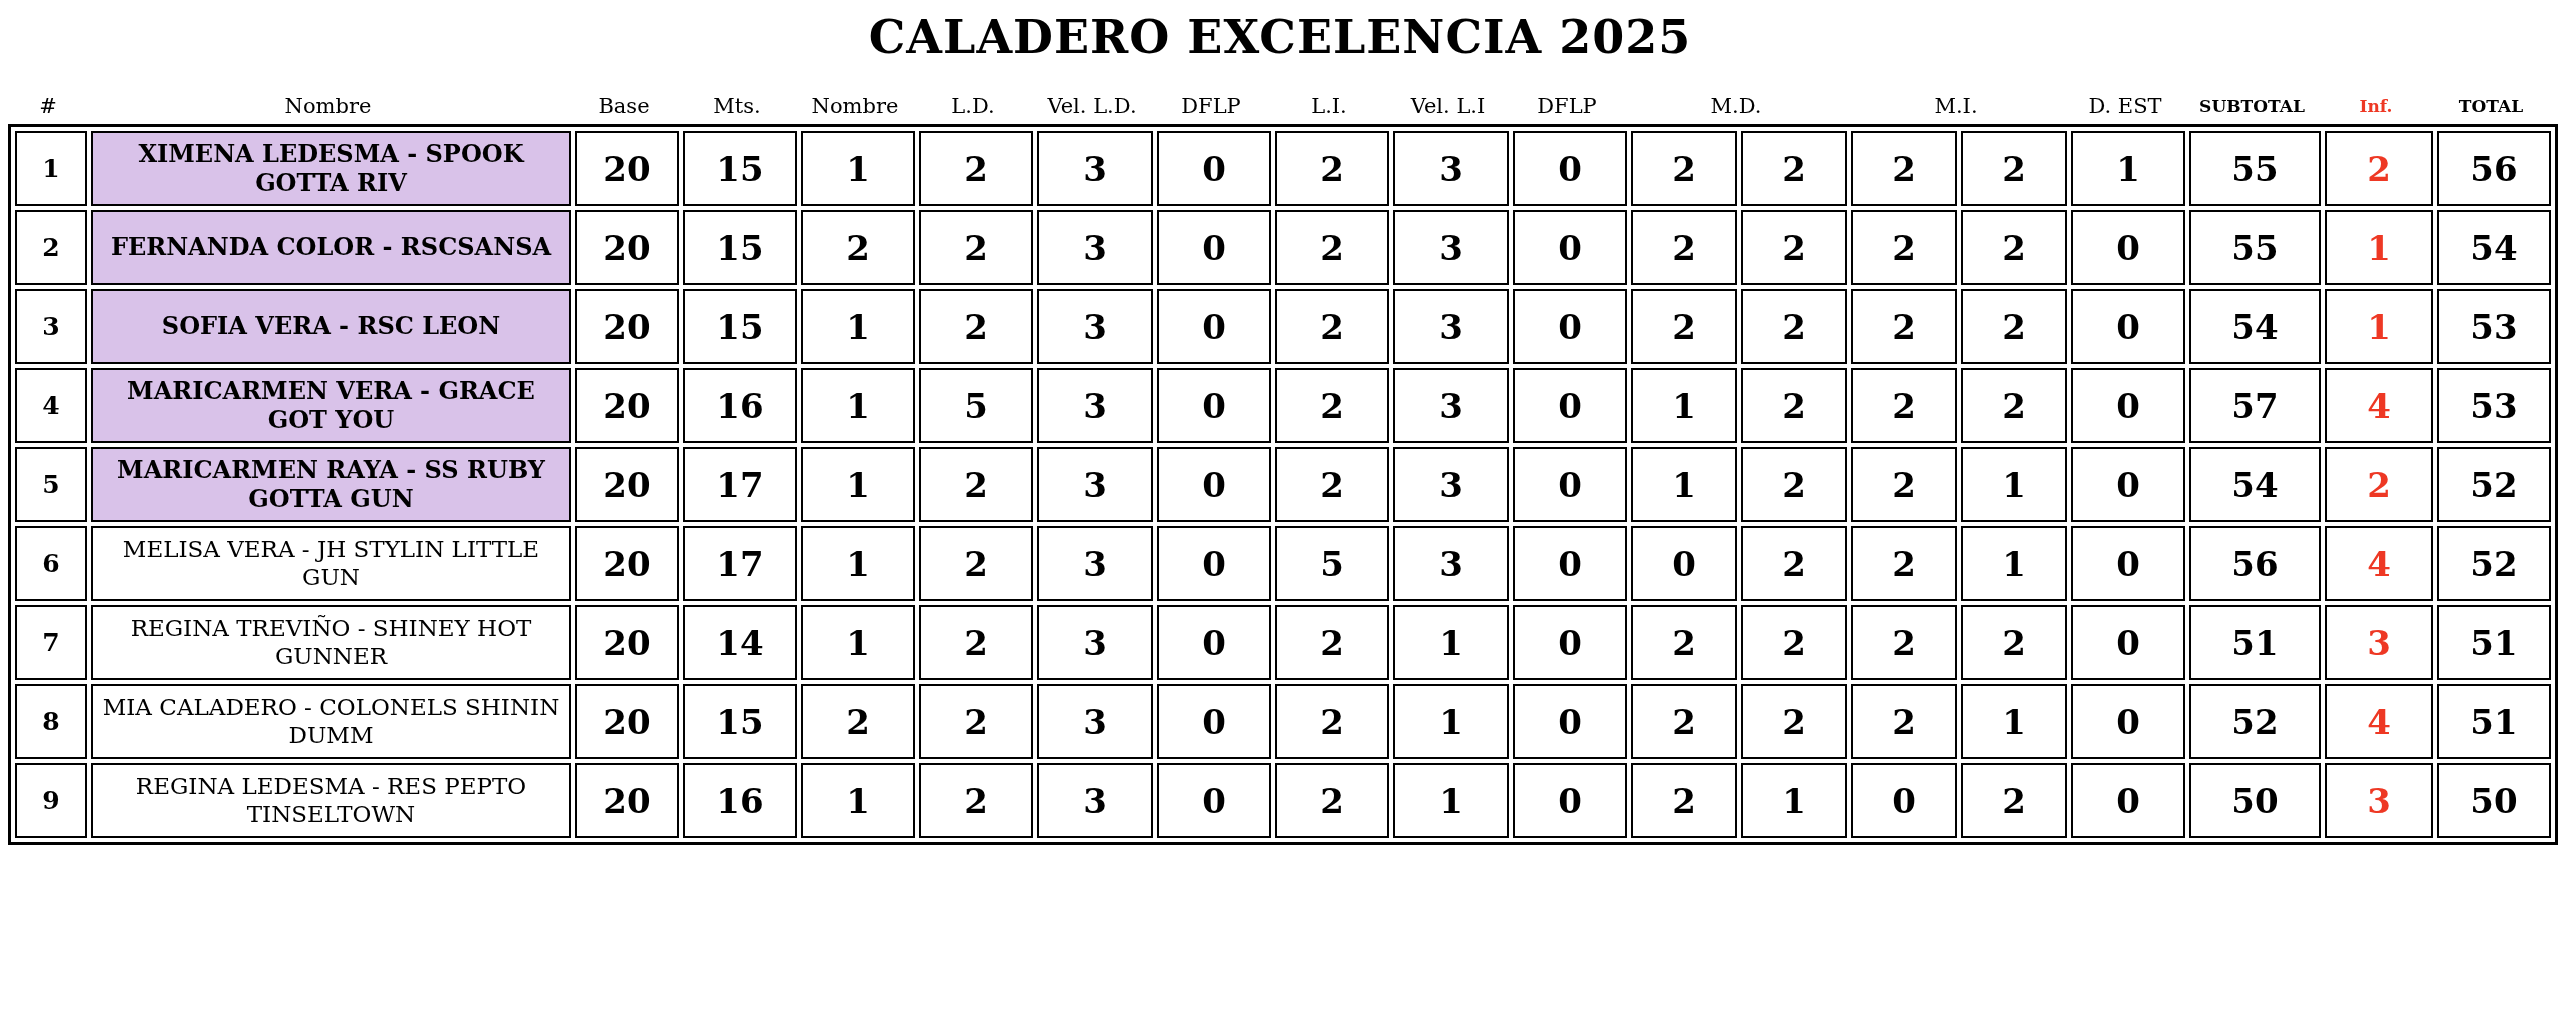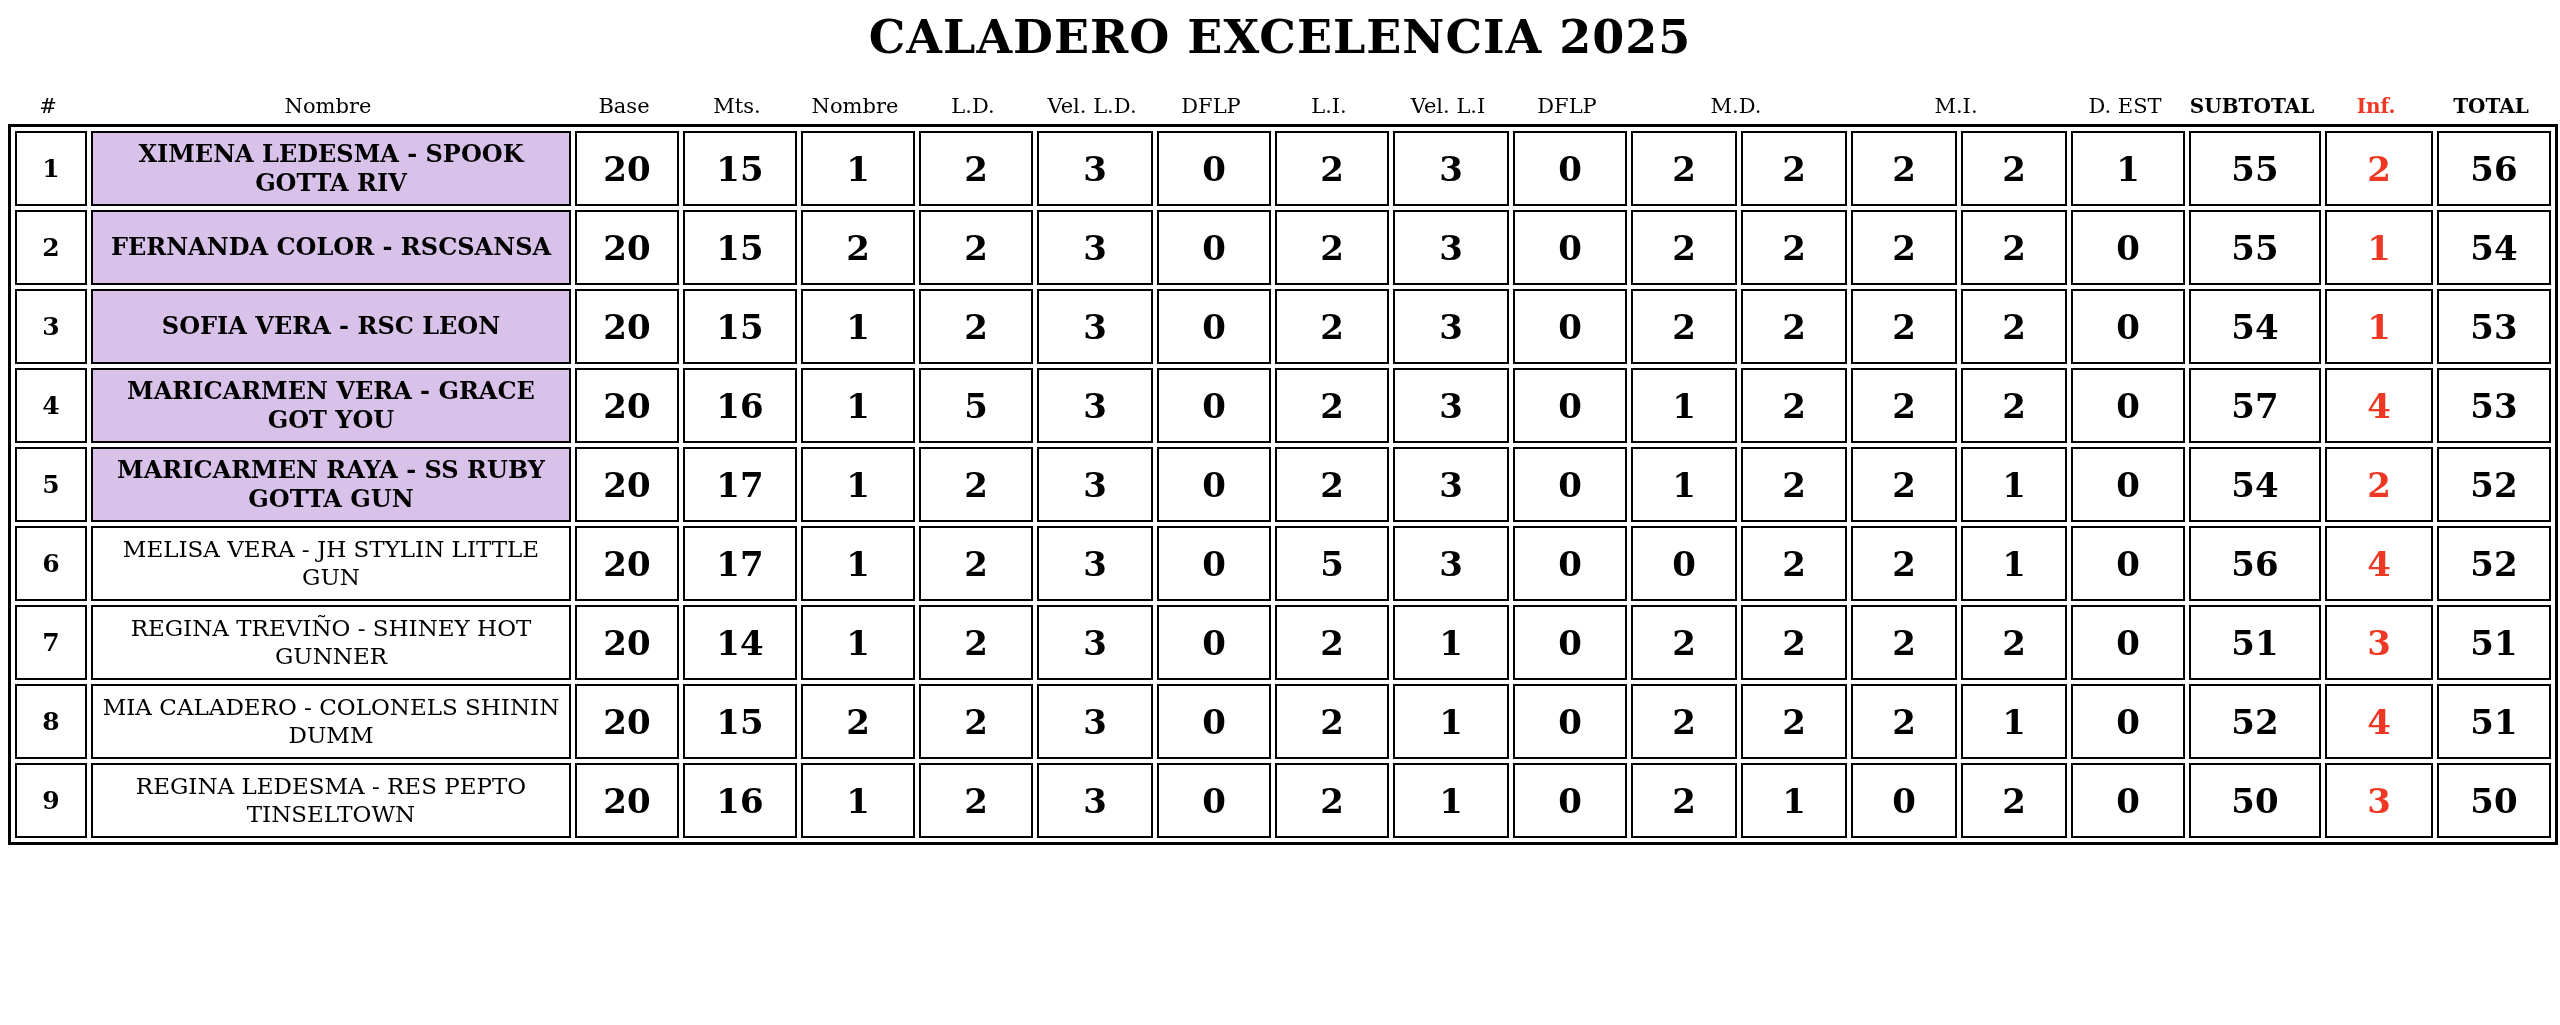--- a/index.html
+++ b/index.html
@@ -12,21 +12,21 @@
   .title-line {
     font-weight:bold; font-size:46px; line-height:1.18; letter-spacing:1px;
   }
   .sheet { margin:0 8px; }
   table { table-layout:fixed; border-collapse:separate; border-spacing:4px; }
   .hdr-table { width:2544px; margin-top:26px; }
   .hdr-table td {
     text-align:center; font-size:21px; padding:0 0 2px 0;
     white-space:nowrap; overflow:visible;
   }
-  .hdr-table td.hdr-bold { font-weight:bold; font-size:20px; }
+  .hdr-table td.hdr-bold { font-weight:bold; font-size:17px; }
   .hdr-table td.hdr-red  { color:var(--red); }
   .body-table {
     width:2544px; border:3px solid #000; background:#fff; margin-top:0;
   }
   .body-table td {
     border:2px solid #000; background:#fff;
     text-align:center; vertical-align:middle;
     height:71px; overflow:hidden; padding:0;
   }
   td.rank { font-size:25px; font-weight:bold; }

